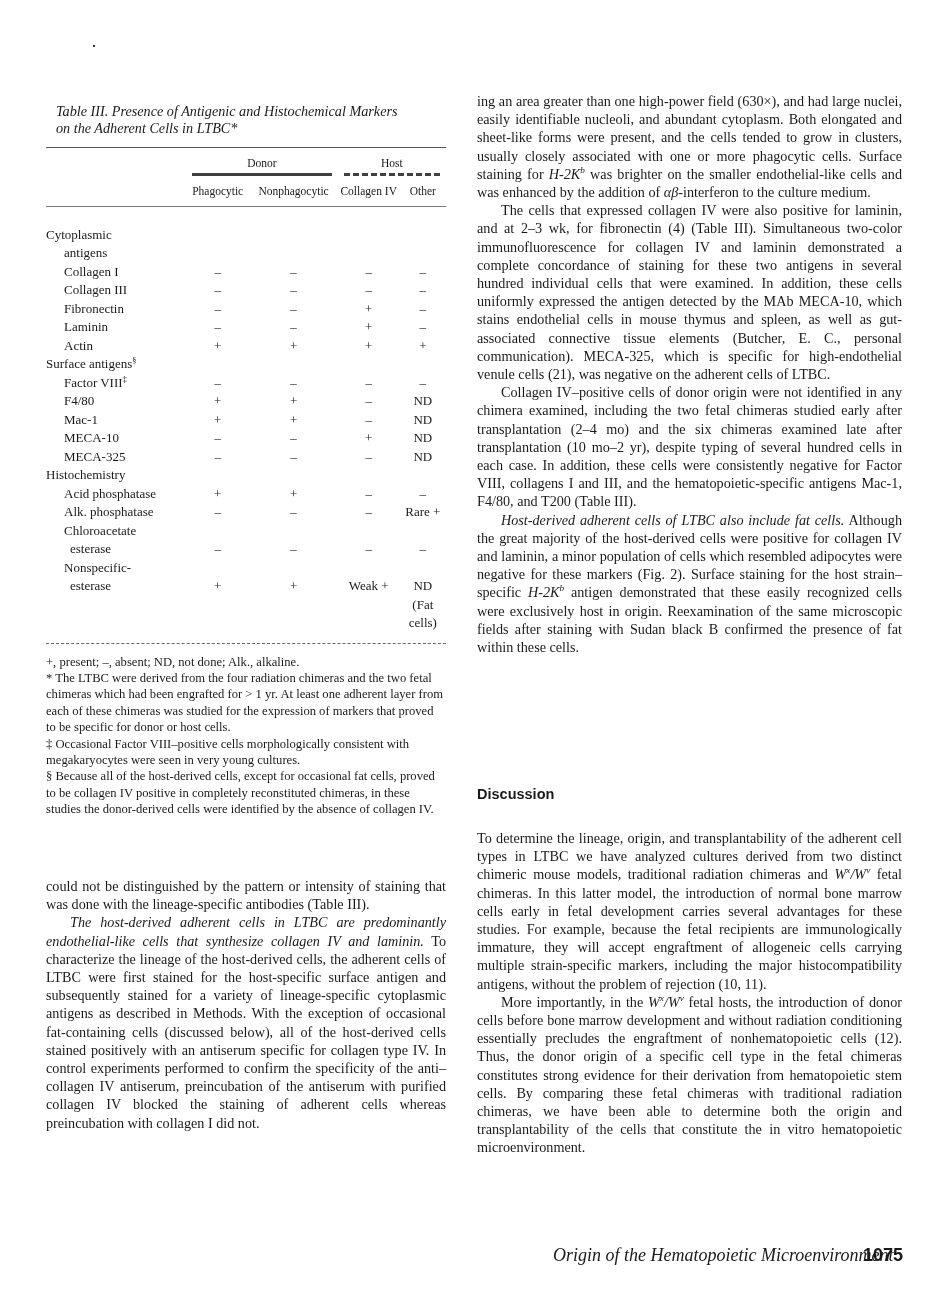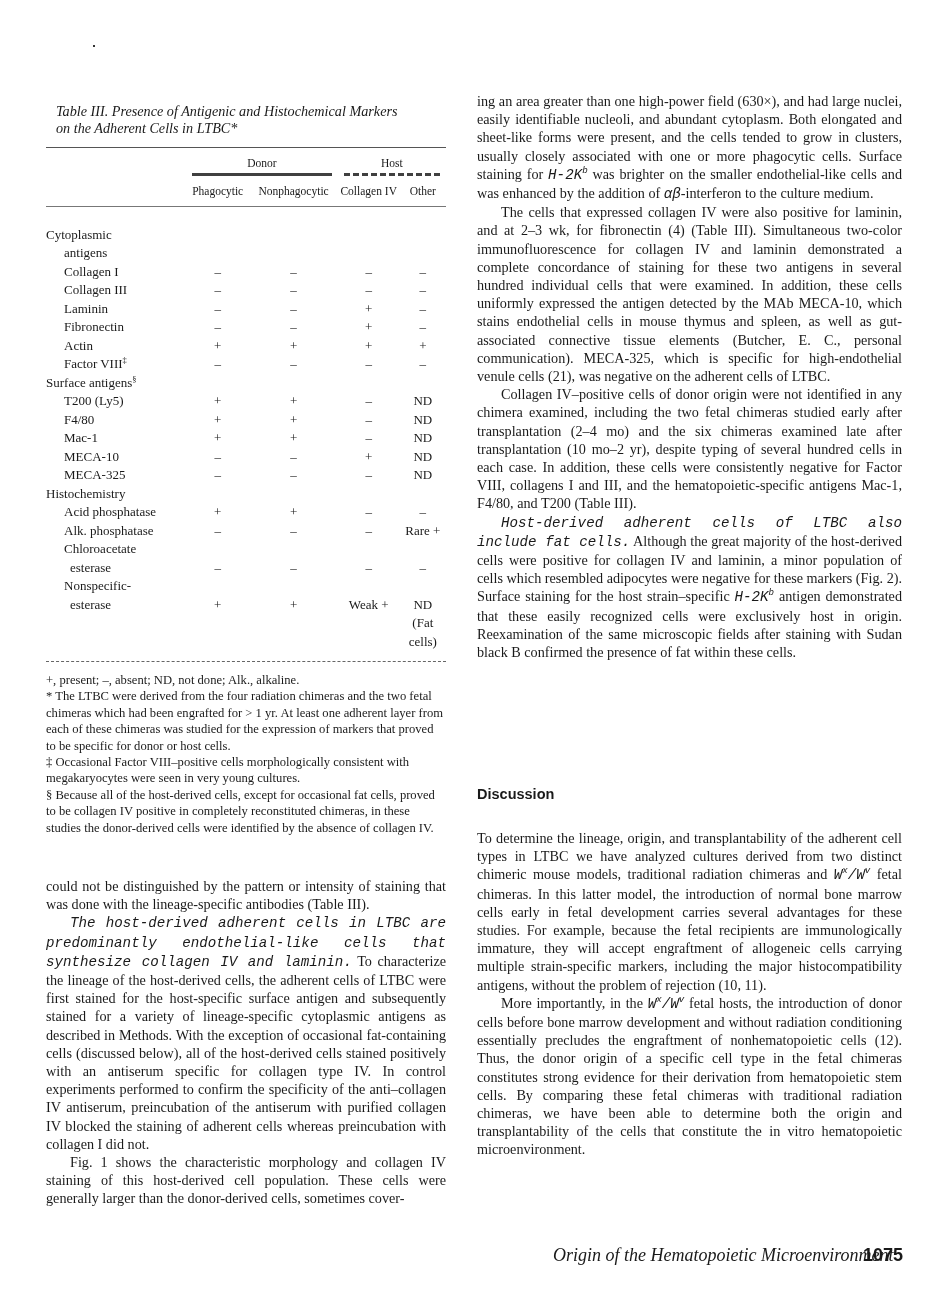--- a/index.html
+++ b/index.html
@@ -28,21 +28,21 @@
   .spacer-row td { height: 12px; }
   .rule.bottom { margin-top: 10px; border-top: 1px dashed #666; }
 
   .notes { margin-top: 10px; font-size: 12.6px; line-height: 16.4px; }
   .notes p { margin: 0; }
   sup { font-size: 0.65em; line-height: 0; }
 
   .body-text { font-size: 14.2px; line-height: 18.2px; text-align: justify; }
   .body-text p { margin: 0; }
   .indent { text-indent: 24px; }
-  .it { font-style: italic; font-family: Liberation Mono, monospace; }
+  .it { font-style: italic; }
 
   .left-body { position: absolute; left: 46px; top: 842px; width: 400px; margin-top: 35px; }
 
   
   .right { position: absolute; left: 477px; top: 92px; width: 425px; }
   .section-heading {
     font-family: "Liberation Sans", "DejaVu Sans", sans-serif; font-weight: bold;
     font-size: 14.5px; margin: 0; position: absolute; left: 477px; top: 786px;
   }
   .right2 { position: absolute; left: 477px; top: 829px; width: 425px; }
@@ -107,60 +107,53 @@
           <td class="c-val c4">–</td>
         </tr>
         <tr>
           <td class="c-label lvl1"><span>Collagen III</span></td>
           <td class="c-val c1">–</td>
           <td class="c-val c2">–</td>
           <td class="c-val c3">–</td>
           <td class="c-val c4">–</td>
         </tr>
         <tr>
+          <td class="c-label lvl1"><span>Fibronectin</span></td>
+          <td class="c-val c1">–</td>
+          <td class="c-val c2">–</td>
+          <td class="c-val c3">+</td>
+          <td class="c-val c4">–</td>
+        </tr>
+        <tr>
           <td class="c-label lvl1"><span>Laminin</span></td>
           <td class="c-val c1">–</td>
           <td class="c-val c2">–</td>
           <td class="c-val c3">+</td>
           <td class="c-val c4">–</td>
         </tr>
         <tr>
-          <td class="c-label lvl1"><span>Fibronectin</span></td>
-          <td class="c-val c1">–</td>
-          <td class="c-val c2">–</td>
-          <td class="c-val c3">+</td>
-          <td class="c-val c4">–</td>
-        </tr>
-        <tr>
           <td class="c-label lvl1"><span>Actin</span></td>
           <td class="c-val c1">+</td>
           <td class="c-val c2">+</td>
           <td class="c-val c3">+</td>
           <td class="c-val c4">+</td>
         </tr>
         <tr>
+          <td class="c-label lvl0"><span>Surface antigens</span><sup>§</sup></td>
+          <td class="c-val c1"></td>
+          <td class="c-val c2"></td>
+          <td class="c-val c3"></td>
+          <td class="c-val c4"></td>
+        </tr>
+        <tr>
           <td class="c-label lvl1"><span>Factor VIII</span><sup>‡</sup></td>
           <td class="c-val c1">–</td>
           <td class="c-val c2">–</td>
           <td class="c-val c3">–</td>
           <td class="c-val c4">–</td>
-        </tr>
-        <tr>
-          <td class="c-label lvl0"><span>Surface antigens</span><sup>§</sup></td>
-          <td class="c-val c1"></td>
-          <td class="c-val c2"></td>
-          <td class="c-val c3"></td>
-          <td class="c-val c4"></td>
-        </tr>
-        <tr>
-          <td class="c-label lvl1"><span>T200 (Ly5)</span></td>
-          <td class="c-val c1">+</td>
-          <td class="c-val c2">+</td>
-          <td class="c-val c3">–</td>
-          <td class="c-val c4">ND</td>
         </tr>
         <tr>
           <td class="c-label lvl1"><span>F4/80</span></td>
           <td class="c-val c1">+</td>
           <td class="c-val c2">+</td>
           <td class="c-val c3">–</td>
           <td class="c-val c4">ND</td>
         </tr>
         <tr>
           <td class="c-label lvl1"><span>Mac-1</span></td>
@@ -247,21 +240,20 @@
     <p>+, present; –, absent; ND, not done; Alk., alkaline.</p>
     <p>* The LTBC were derived from the four radiation chimeras and the two fetal chimeras which had been engrafted for &gt; 1 yr. At least one adherent layer from each of these chimeras was studied for the expression of markers that proved to be specific for donor or host cells.</p>
     <p>‡ Occasional Factor VIII–positive cells morphologically consistent with megakaryocytes were seen in very young cultures.</p>
     <p>§ Because all of the host-derived cells, except for occasional fat cells, proved to be collagen IV positive in completely reconstituted chimeras, in these studies the donor-derived cells were identified by the absence of collagen IV.</p>
   </div>
 </div>
 
 <div class="left-body body-text">
   <p>could not be distinguished by the pattern or intensity of staining that was done with the lineage-specific antibodies (Table III).</p>
   <p class="indent"><span class="it">The host-derived adherent cells in LTBC are predominantly endothelial-like cells that synthesize collagen IV and laminin.</span><span> To characterize the lineage of the host-derived cells, the adherent cells of LTBC were first stained for the host-specific surface antigen and subsequently stained for a variety of lineage-specific cytoplasmic antigens as described in Methods. With the exception of occasional fat-containing cells (discussed below), all of the host-derived cells stained positively with an antiserum specific for collagen type IV. In control experiments performed to confirm the specificity of the anti–collagen IV antiserum, preincubation of the antiserum with purified collagen IV blocked the staining of adherent cells whereas preincubation with collagen I did not.</span></p>
-  <p class="indent">Fig. 1 shows the characteristic morphology and collagen IV staining of this host-derived cell population. These cells were generally larger than the donor-derived cells, sometimes cover-</p>
 </div>
 
 <div class="right body-text">
   <p><span>ing an area greater than one high-power field (630×), and had large nuclei, easily identifiable nucleoli, and abundant cytoplasm. Both elongated and sheet-like forms were present, and the cells tended to grow in clusters, usually closely associated with one or more phagocytic cells. Surface staining for </span><span class="it">H-2K</span><sup class="it">b</sup><span> was brighter on the smaller endothelial-like cells and was enhanced by the addition of </span><span class="it">αβ</span><span>-interferon to the culture medium.</span></p>
   <p class="indent">The cells that expressed collagen IV were also positive for laminin, and at 2–3 wk, for fibronectin (4) (Table III). Simultaneous two-color immunofluorescence for collagen IV and laminin demonstrated a complete concordance of staining for these two antigens in several hundred individual cells that were examined. In addition, these cells uniformly expressed the antigen detected by the MAb MECA-10, which stains endothelial cells in mouse thymus and spleen, as well as gut-associated connective tissue elements (Butcher, E. C., personal communication). MECA-325, which is specific for high-endothelial venule cells (21), was negative on the adherent cells of LTBC.</p>
   <p class="indent">Collagen IV–positive cells of donor origin were not identified in any chimera examined, including the two fetal chimeras studied early after transplantation (2–4 mo) and the six chimeras examined late after transplantation (10 mo–2 yr), despite typing of several hundred cells in each case. In addition, these cells were consistently negative for Factor VIII, collagens I and III, and the hematopoietic-specific antigens Mac-1, F4/80, and T200 (Table III).</p>
   <p class="indent"><span class="it">Host-derived adherent cells of LTBC also include fat cells.</span><span> Although the great majority of the host-derived cells were positive for collagen IV and laminin, a minor population of cells which resembled adipocytes were negative for these markers (Fig. 2). Surface staining for the host strain–specific </span><span class="it">H-2K</span><sup class="it">b</sup><span> antigen demonstrated that these easily recognized cells were exclusively host in origin. Reexamination of the same microscopic fields after staining with Sudan black B confirmed the presence of fat within these cells.</span></p>
 </div>
 
 <h2 class="section-heading">Discussion</h2>

